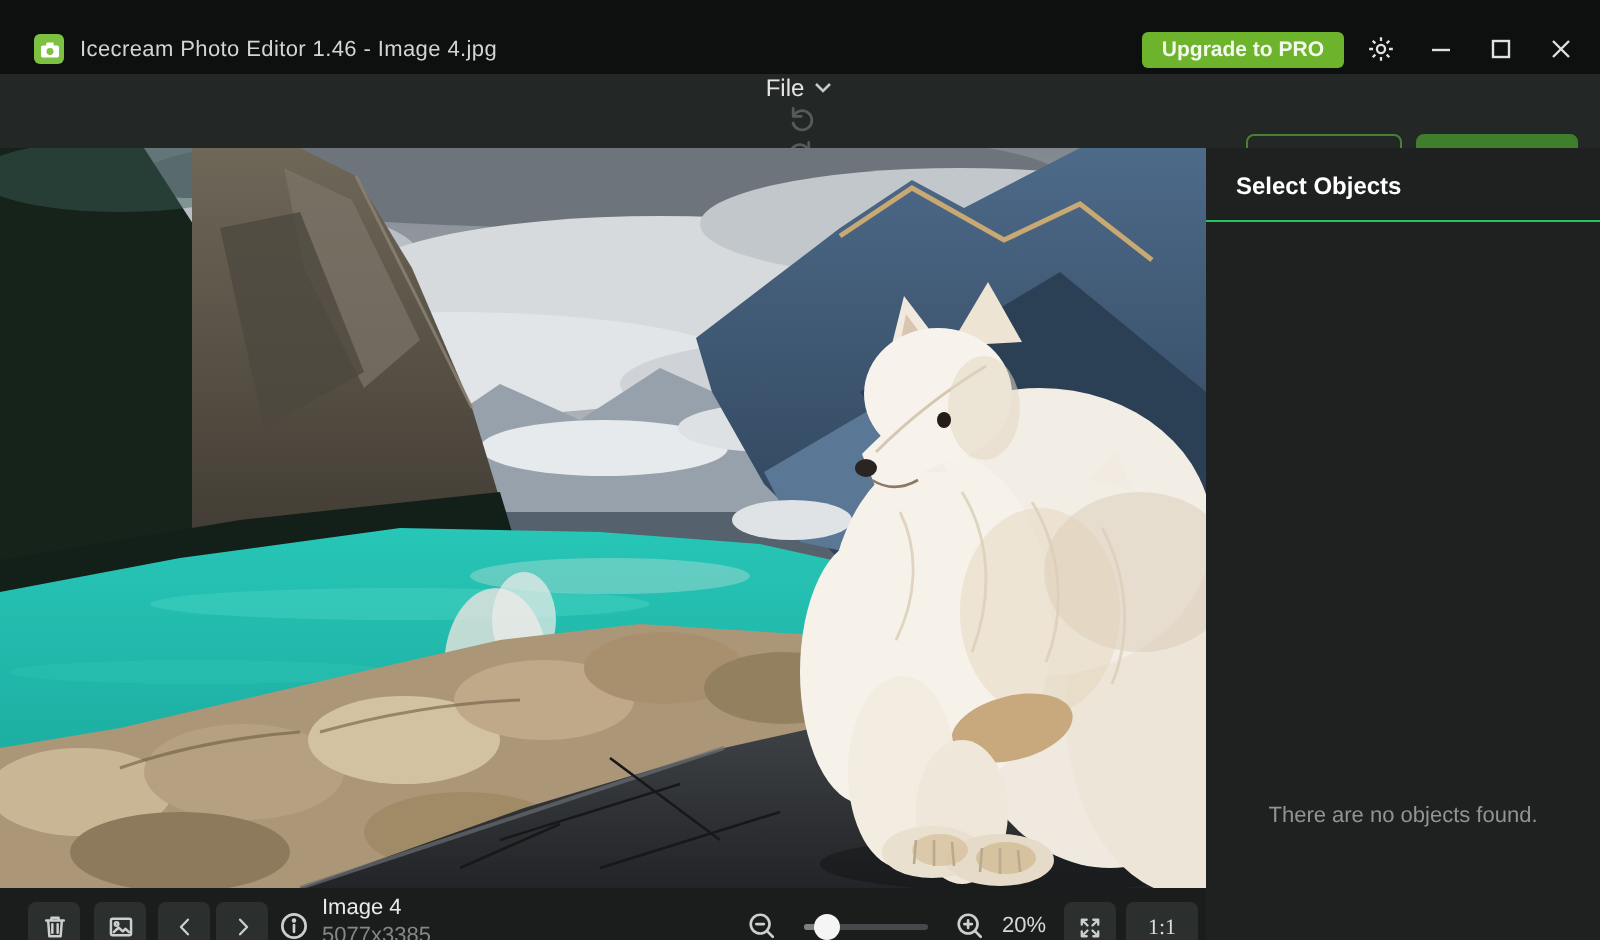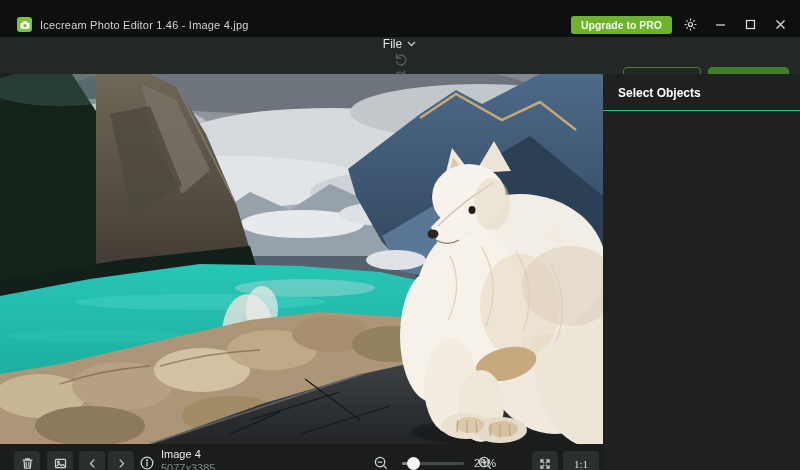--- a/index.html
+++ b/index.html
@@ -57,21 +57,21 @@
           display:flex; align-items:center; justify-content:center; cursor:pointer; }
   .bbtn svg, .plain-ic svg { stroke:#ccd0cd; fill:none; stroke-width:1.4; stroke-linecap:round; stroke-linejoin:round; }
   .plain-ic { position:absolute; display:flex; align-items:center; justify-content:center; }
   .imginfo { position:absolute; left:161px; top:4px; }
   .imginfo .name { color:#e9ebe8; font-size:11px; }
   .imginfo .dims { color:#84878a; font-size:11px; margin-top:2px; }
   .slider { position:absolute; left:402px; top:18px; width:62px; height:3px; background:#45494c; border-radius:2px; }
   .slider .fill { position:absolute; left:0; top:0; height:3px; width:11px; background:#7c8082; border-radius:2px; }
   .slider .thumb { position:absolute; left:5px; top:-5px; width:13px; height:13px; background:#f4f5f4;
                    border-radius:50%; cursor:pointer; }
-  .zoomlvl { position:absolute; left:474px; top:13px; color:#d5d8d5; font-size:11px;text-align:right; }
+  .zoomlvl { position:absolute; left:501px; top:13px; color:#d5d8d5; font-size:11px;text-align:right; }
   .ratio-btn { position:absolute; left:563px; top:7px; width:36px; height:25px; background:#2b2f2d;
                border-radius:4px; color:#d9dcd9; font-size:11px; display:flex; align-items:center;
                justify-content:center; cursor:pointer;font-family:Liberation Serif, serif; }
 </style>
 </head>
 <body>
 
 <div class="app">
 
   <div class="titlebar">
@@ -368,20 +368,21 @@
         <ellipse cx="500" cy="356" rx="27" ry="13" fill="#e5dbc8"></ellipse>
         <ellipse cx="470" cy="351" rx="14" ry="8" fill="#d4b98f" opacity="0.6"></ellipse>
         <ellipse cx="503" cy="355" rx="15" ry="8" fill="#cdb186" opacity="0.6"></ellipse>
         <path d="M458,346 l-1,12 M467,346 l0,13 M476,347 l1,12 M491,350 l-1,12 M500,350 l0,13 M509,351 l1,11" stroke="#b9a98e" stroke-width="1.3" fill="none"></path>
       </g>
     </svg>
   </div>
 
   <div class="panel">
     <div class="panel-title">Select Objects</div>
+    <div class="panel-empty">There are no objects found.</div>
   </div>
 
   <div class="bottombar">
     <div class="bbtn" style="left:14px">
       <svg width="15" height="15" viewBox="0 0 17 17">
           <path d="M3.5 4.8h10M6.5 4.8V3.2h4v1.6M4.6 4.8l.7 9h6.4l.7-9M7 7v4.8M10 7v4.8"></path>
         </svg>
     </div>
     <div class="bbtn" style="left:47px">
       <svg width="15" height="15" viewBox="0 0 17 17">

